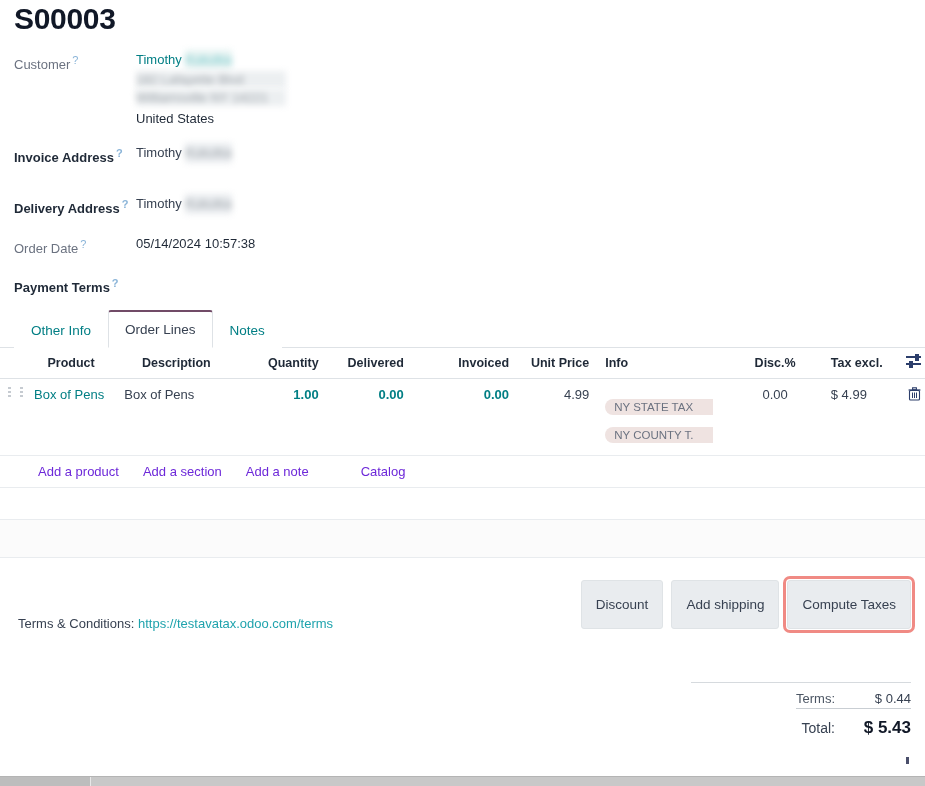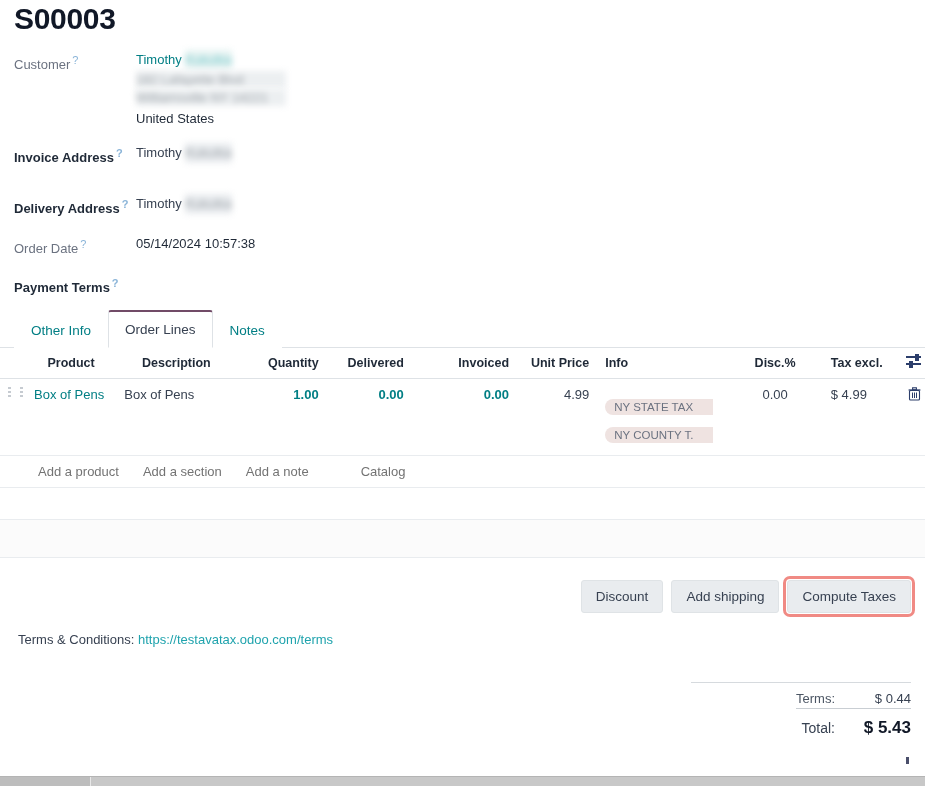--- a/index.html
+++ b/index.html
@@ -104,46 +104,46 @@
     font-size: 11.5px; border-radius: 9px; padding: 2px 9px;
     margin-bottom: 4px; white-space: nowrap; width: 118px;
     overflow: hidden; text-overflow: clip; margin-top: 12px;
   }
 
   .row-empty td { height: 32px; border-bottom: 1px solid #e9ecef; }
   .row-blank td { height: 38px; background: #fbfbfb; border-bottom: 1px solid #e0e0e0; border-top: 1px solid #e0e0e0; }
 
   .addrow td { padding: 10px 8px 10px 8px; border-bottom: 1px solid #dee2e6; }
   .addlinks { display: flex; }
-  .addlinks a { color: #737373; text-decoration: none; font-size: 13px; margin-right: 24px; cursor: pointer; text-align: right; }
+  .addlinks a { color: #6d28d9; text-decoration: none; font-size: 13px; margin-right: 24px; cursor: pointer; text-align: right; }
   .addlinks a.catalog { margin-left: 28px; }
 
   .opt-icon { display: inline-block; width: 15px; height: 13px; position: relative; }
   .opt-icon i { position: absolute; left: 0; width: 15px; height: 2px; background: #2c3e6b; }
   .opt-icon i:nth-child(1) { top: 2px; }
   .opt-icon i:nth-child(2) { top: 9px; }
   .opt-icon i.knob { width: 4px; height: 7px; background: #2c3e6b; }
   .opt-icon i.k1 { top: 0px; left: 9px; }
   .opt-icon i.k2 { top: 7px; left: 3px; }
 
   .trash { cursor: pointer; display:inline-block; }
 
   
   .btnbar { position: absolute; right: 14px; top: 580px; display: flex; gap: 8px; }
   .btn {
     background: #e9ecef; border: 1px solid #dfe3e6; border-radius: 3px;
-    color: #374151; font-size: 13.5px; padding: 8px 14px; cursor: pointer;
+    color: #374151; font-size: 13.5px; padding: 16px 14px; cursor: pointer;
     font-family: "Liberation Sans", sans-serif;
   }
   .btn.highlight {
     outline: 3px solid #f08a84; outline-offset: 1px;
   }
 
   
-  .terms { position: absolute; left: 18px; top: 632px; font-size: 13px; color: #374151; }
+  .terms { position: absolute; left: 18px; top: 616px; font-size: 13px; color: #374151; }
   .terms a { color: #1fa3ad; text-decoration: none; }
 
   
   .totals { position: absolute; right: 14px; top: 682px; width: 220px; }
   .totals .sep { border-top: 1px solid #d6dade; margin-bottom: 6px; }
   .trow { display: flex; justify-content: flex-end; align-items: baseline; padding: 2px 0; }
   .tlabel { color: #4b5563; font-size: 13px; margin-right: 14px; }
   .tval { width: 62px; text-align: right; font-size: 13px; color: #374151; }
   .tval.bold { font-weight: bold; color: #1f2937; }
   .trow.total { margin-top: 4px; padding-top: 5px; }

